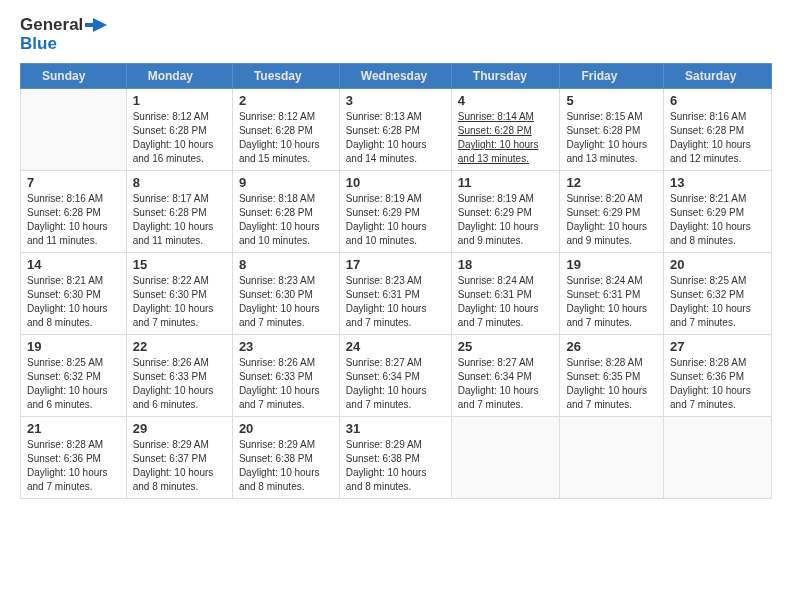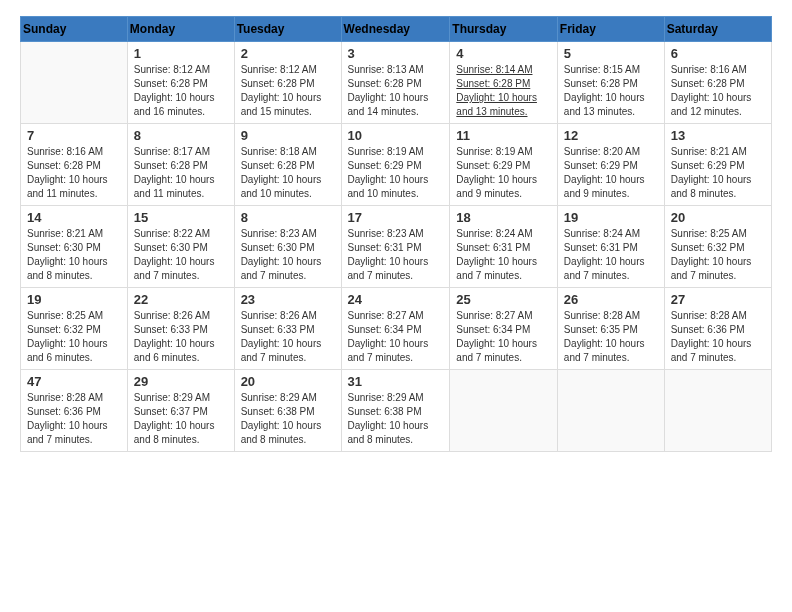--- a/index.html
+++ b/index.html
@@ -39,24 +39,24 @@
       font-size: 16px;
       color: #555;
     }
     .calendar {
       width: 100%;
       border-collapse: collapse;
       border: 1px solid #ccc;
     }
     .calendar th {
       background-color: #3a7abf;
-      color: #000000;
+      color: #e5e5e5;
       font-size: 12px;
       font-weight: bold;
-      padding: 5px 2px;
+      padding: 5px 21px;
       text-align: left;
       border: 1px solid #5590cc;
     }
     .calendar td {
       vertical-align: top;
       padding: 4px 6px;
       border: 1px solid #ddd;
       font-size: 10px;
       color: #333;
       width: 113px;
@@ -76,20 +76,37 @@
     .day-info {
       font-size: 10px;
       line-height: 1.4;
       color: #333;
     }
   </style>
 </head>
 <body>
 
 <div class="page">
+  <div class="header">
+    <div class="logo">
+        <div style="display: flex; flex-direction: column; line-height: 1.1;">
+  <div style="display:flex;align-items:center;gap:2px;">
+    <span style="font-size:17px;font-weight:bold;color:#333;">General</span>
+    <svg width="22" height="18" viewBox="0 0 22 18">
+      <polygon points="8,2 22,9 8,16 8,11 0,11 0,7 8,7" fill="#1a6fc4"></polygon>
+    </svg>
+  </div>
+  <span style="font-size:17px;font-weight:bold;color:#1a6fc4;">Blue</span>
+</div>
+      </div>
+    <div class="title-block">
+      <div class="month-title"></div>
+      <div class="location-title"></div>
+    </div>
+  </div>
 
   <table class="calendar">
     <thead>
       <tr>
       <th>Sunday</th>
           <th>Monday</th>
           <th>Tuesday</th>
           <th>Wednesday</th>
           <th>Thursday</th>
           <th>Friday</th>
@@ -290,21 +307,21 @@
           <td>
             <span class="day-number">27</span>
             <div class="day-info" style="white-space: pre-line;">Sunrise: 8:28 AM
 Sunset: 6:36 PM
 Daylight: 10 hours
 and 7 minutes.</div>
           </td>
         </tr>
         <tr>
           <td>
-            <span class="day-number">47</span>
+            <span class="day-number">21</span>
             <div class="day-info" style="white-space: pre-line;">Sunrise: 8:28 AM
 Sunset: 6:36 PM
 Daylight: 10 hours
 and 7 minutes.</div>
           </td>
           <td>
             <span class="day-number">29</span>
             <div class="day-info" style="white-space: pre-line;">Sunrise: 8:29 AM
 Sunset: 6:37 PM
 Daylight: 10 hours

